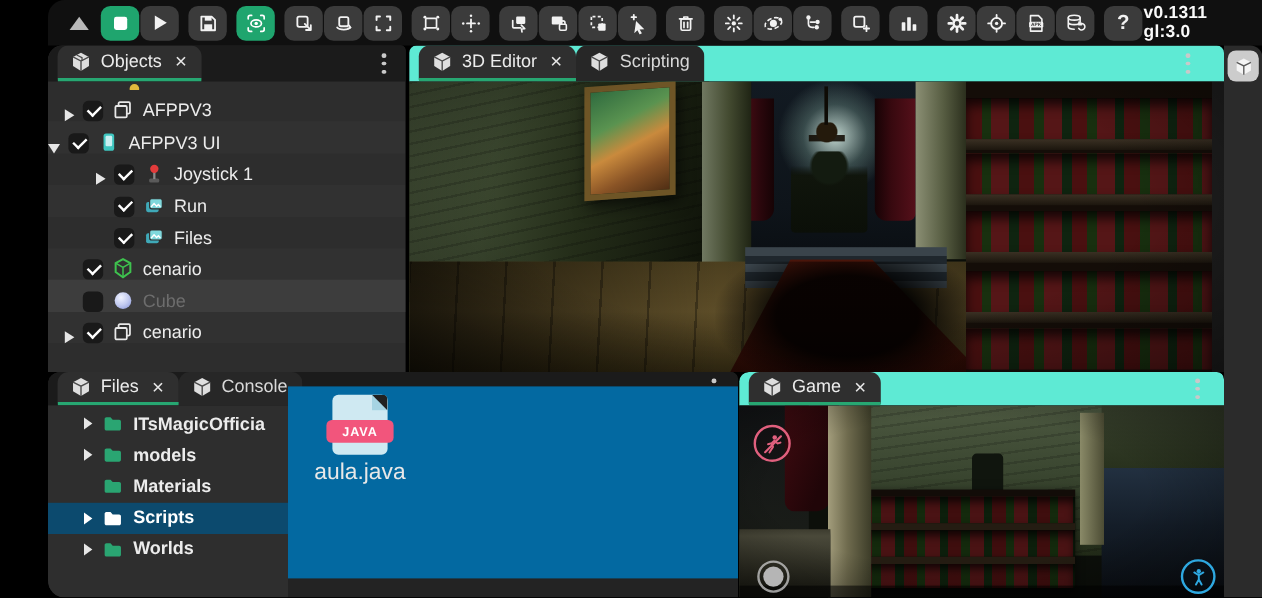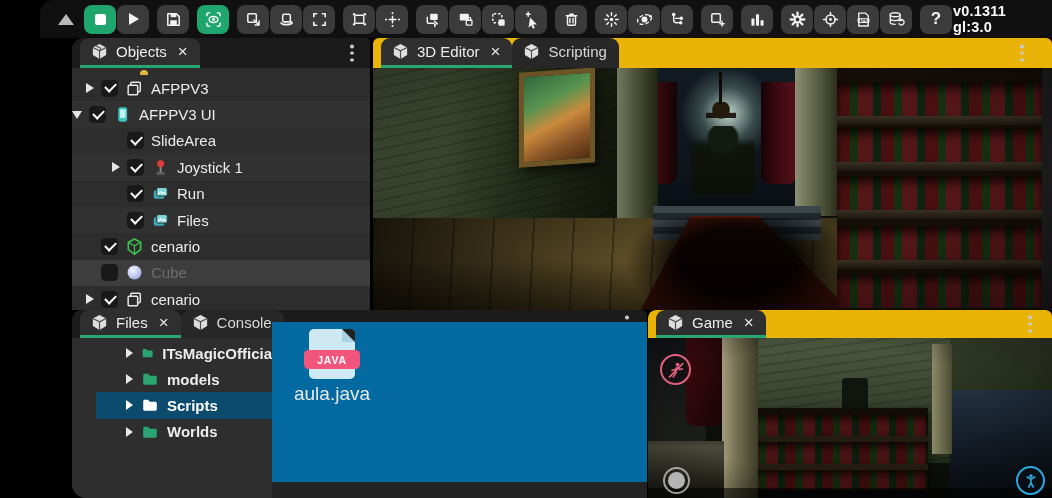--- a/index.html
+++ b/index.html
@@ -16,37 +16,37 @@
   .tbtn { width:32px; height:29px; border-radius:8px; background:#3b3b3b; flex:none;
     display:flex; align-items:center; justify-content:center; margin-right:1px; }
   .tbtn.active { background:#1fa56e; }
   .tbtn svg { display:block; }
   .tb-gap { width:7px; flex:none; }
   .stop-sq { width:11px; height:11px; background:#fff; border-radius:2px; }
   .play-tri { width:0; height:0; border-top:6.5px solid transparent; border-bottom:6.5px solid transparent; border-left:10px solid #f2f2f2; margin-left:2px; }
   .tb-version { margin-left:auto; color:#fafafa; font-size:14.5px; font-weight:bold; letter-spacing:.2px; padding-right:4px; }
 
   
-  .panel { position:absolute; overflow:hidden;margin-left:32px; }
-  .phead { position:relative; width:100%; display:flex; align-items:flex-end; background:#eab308; padding-left:8px; }
+  .panel { position:absolute; overflow:hidden; }
+  .phead { position:relative; width:100%; display:flex; align-items:flex-end; background:#5eead4; padding-left:8px; }
   .ptab { display:flex; align-items:center; gap:7px; height:100%; padding:0 12px 0 10px;
     background:#2f2f2f; border-radius:9px 9px 0 0; border-bottom:3px solid #27a772; color:#ececec; font-size:15px; }
   .ptab.inactive { background:#272727; border-bottom:3px solid transparent; color:#d8d8d8; }
   .ptab .x { color:#e8e8e8; font-size:17px; line-height:1; margin-left:4px; }
   .kebab { position:absolute; top:50%; transform:translateY(-50%); display:flex; flex-direction:column; gap:3.2px; padding:4px; }
   .kebab i { width:3.6px; height:3.6px; border-radius:50%; background:#c9c9c9; }
   .cube-ic { width:19px; height:19px; flex:none; }
 
   
   #objects { left:40px; top:38px; width:298px; height:272px; background:#2d2d2d; border-radius:12px 4px 0 0; }
   #objects .phead { height:30px; background:#1b1b1b; border-radius:12px 4px 0 0; }
   .tree { position:relative; width:100%; }
   .sliver { position:relative; height:7px; overflow:hidden; }
   .sliver .dot { position:absolute; left:68px; top:2px; width:8px; height:8px; border-radius:50%; background:#e2b93c; }
-  .trow { display:flex; align-items:center; height:26.4px; gap:7px; padding-right:6px; color:#ececec; font-size:15px; }
+  .trow { display:flex; align-items:flex-end; height:26.4px; gap:7px; padding-right:6px; color:#ececec; font-size:15px; }
   .trow:nth-child(odd) { background:rgba(255,255,255,.025); }
   .trow.hilite { background:#3d3d3d; }
   .tlabel { white-space:nowrap; overflow:hidden; }
   .tlabel.dim { color:#6d6d6d; }
   .arr { width:0; height:0; border-style:solid; flex:none; }
   .arr.r { border-width:5.5px 0 5.5px 8px; border-color:transparent transparent transparent #e6e6e6; }
   .arr.d { border-width:8px 5.5px 0 5.5px; border-color:#e6e6e6 transparent transparent transparent; }
   .arr.hid { visibility:hidden; }
   .cb { width:17px; height:17px; background:#191919; border-radius:4.5px; position:relative; flex:none; }
   .cb.on::after { content:""; position:absolute; left:3.5px; top:3.8px; width:8.5px; height:4.6px;
@@ -104,21 +104,21 @@
     background:radial-gradient(ellipse at 50% 40%, transparent 55%, rgba(0,0,0,.45) 100%); }
 
   
   #rail { left:1020px; top:38px; width:32px; height:460px; background:#2b2b2b; border-radius:0 10px 0 0; }
   .rail-btn { position:absolute; left:3px; top:4px; width:26px; height:26px; border-radius:7px; background:#cccccc;
     display:flex; align-items:center; justify-content:center; }
 
   
   #files { left:40px; top:310px; width:575px; height:188px; background:#232323; border-radius:10px 6px 0 14px; }
   #files .phead { height:28px; background:#1b1b1b; border-radius:10px 6px 0 0; }
-  .ftree { position:absolute; left:0; top:28px; width:200px; height:160px; background:#2e2e2e; border-radius:0 0 0 14px; padding-top:2px;padding-left:24px; }
+  .ftree { position:absolute; left:0; top:28px; width:200px; height:160px; background:#2e2e2e; border-radius:0 0 0 14px; padding-top:2px; }
   .frow { display:flex; align-items:center; height:26.2px; gap:8px; padding-left:30px; color:#ececec; font-size:15px; font-weight:bold; }
   .frow.sel { background:#0c4a6e; color:#fff; }
   .fgrid { position:absolute; left:200px; top:12px; width:375px; height:160px; background:#0369a1; }
   .fitem { position:absolute; left:30px; top:7px; width:60px; display:flex; flex-direction:column; align-items:center; }
   .doc { position:relative; width:46px; height:50px; background:#cfe9f2; border-radius:5px; }
   .doc::before { content:""; position:absolute; top:0; right:0; border-style:solid; border-width:0 13px 13px 0;
     border-color:#212121 #212121 #a6d4e3 #a6d4e3; border-radius:0 4px 0 0; }
   .badge { position:absolute; left:-5px; top:21px; width:56px; height:19px; background:#f2557c; border-radius:4.5px;
     color:#fff; font-size:10.5px; font-weight:bold; letter-spacing:.8px; display:flex; align-items:center; justify-content:center; }
   .fname { margin-top:4px; color:#e8e8e8; font-size:19px; }
@@ -383,25 +383,20 @@
         <span class="cb on"></span>
         <span class="ticon">
             <svg viewBox="0 0 18 18" width="19" height="19">
               <rect x="5" y="2.2" width="8.4" height="13.6" rx="2" fill="#3ec6c0"></rect>
               <rect x="6.6" y="4" width="5.2" height="8.2" rx="1" fill="#c8f0f2"></rect>
             </svg>
           </span>
         <span class="tlabel">AFPPV3 UI</span>
       </div>
 
-      <div class="trow" style="padding-left:40px;">
-        <span class="arr r hid"></span>
-        <span class="cb on"></span>
-        <span class="tlabel">SlideArea</span>
-      </div>
 
       <div class="trow" style="padding-left:40px;">
         <span class="arr r"></span>
         <span class="cb on"></span>
         <span class="ticon">
             <svg viewBox="0 0 18 18" width="19" height="19">
               <rect x="5" y="13" width="8" height="3.2" rx="1.2" fill="#5a5a5a"></rect>
               <rect x="8.2" y="7.5" width="1.8" height="6" fill="#8a8a8a"></rect>
               <circle cx="9.1" cy="5.4" r="3.3" fill="#e23b3b"></circle>
             </svg>
@@ -575,20 +570,27 @@
           </svg>
         <span>ITsMagicOfficia</span>
       </div>
       <div class="frow">
         <span class="arr r" style="border-left-width:7px;border-top-width:5px;border-bottom-width:5px;"></span>
         <svg width="18" height="18" viewBox="0 0 18 18">
             <path d="M2.2 5.2c0-.8.7-1.5 1.5-1.5h3.4l1.8 2h5.4c.8 0 1.5.7 1.5 1.5v6c0 .8-.7 1.5-1.5 1.5H3.7c-.8 0-1.5-.7-1.5-1.5z" fill="#2aa572"></path>
           </svg>
         <span>models</span>
       </div>
+      <div class="frow">
+        <span class="arr r hid" style="border-left-width:7px;border-top-width:5px;border-bottom-width:5px;"></span>
+        <svg width="18" height="18" viewBox="0 0 18 18">
+            <path d="M2.2 5.2c0-.8.7-1.5 1.5-1.5h3.4l1.8 2h5.4c.8 0 1.5.7 1.5 1.5v6c0 .8-.7 1.5-1.5 1.5H3.7c-.8 0-1.5-.7-1.5-1.5z" fill="#2aa572"></path>
+          </svg>
+        <span>Materials</span>
+      </div>
       <div class="frow sel">
         <span class="arr r" style="border-left-width:7px;border-top-width:5px;border-bottom-width:5px;border-left-color:#fff;"></span>
         <svg width="18" height="18" viewBox="0 0 18 18">
             <path d="M2.2 5.2c0-.8.7-1.5 1.5-1.5h3.4l1.8 2h5.4c.8 0 1.5.7 1.5 1.5v6c0 .8-.7 1.5-1.5 1.5H3.7c-.8 0-1.5-.7-1.5-1.5z" fill="#ffffff"></path>
           </svg>
         <span>Scripts</span>
       </div>
       <div class="frow">
         <span class="arr r" style="border-left-width:7px;border-top-width:5px;border-bottom-width:5px;"></span>
         <svg width="18" height="18" viewBox="0 0 18 18">

